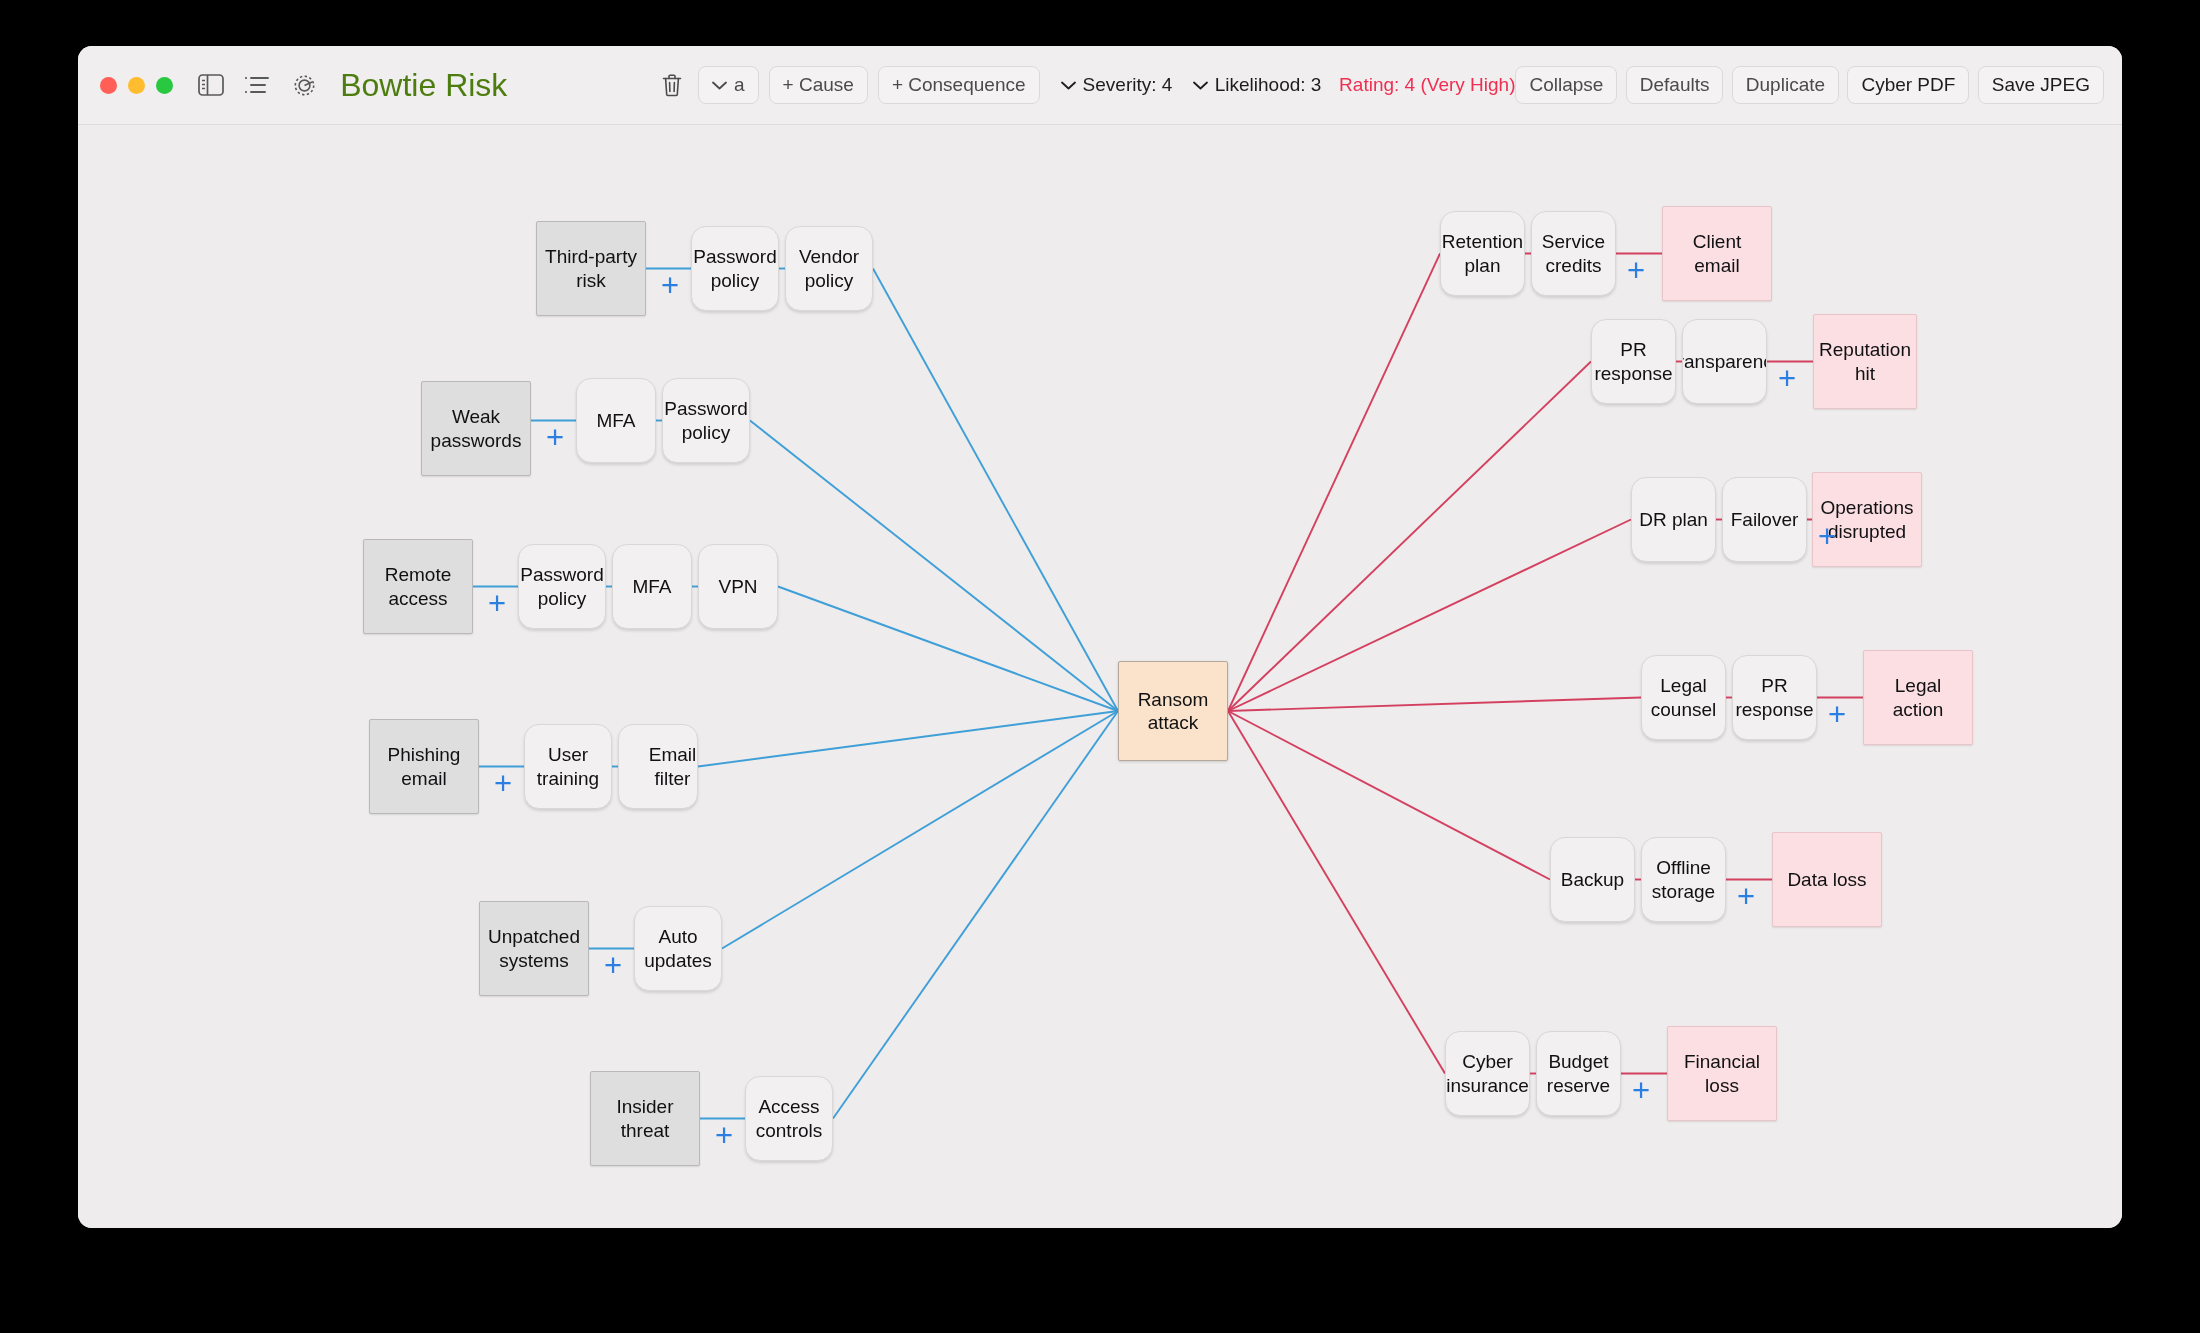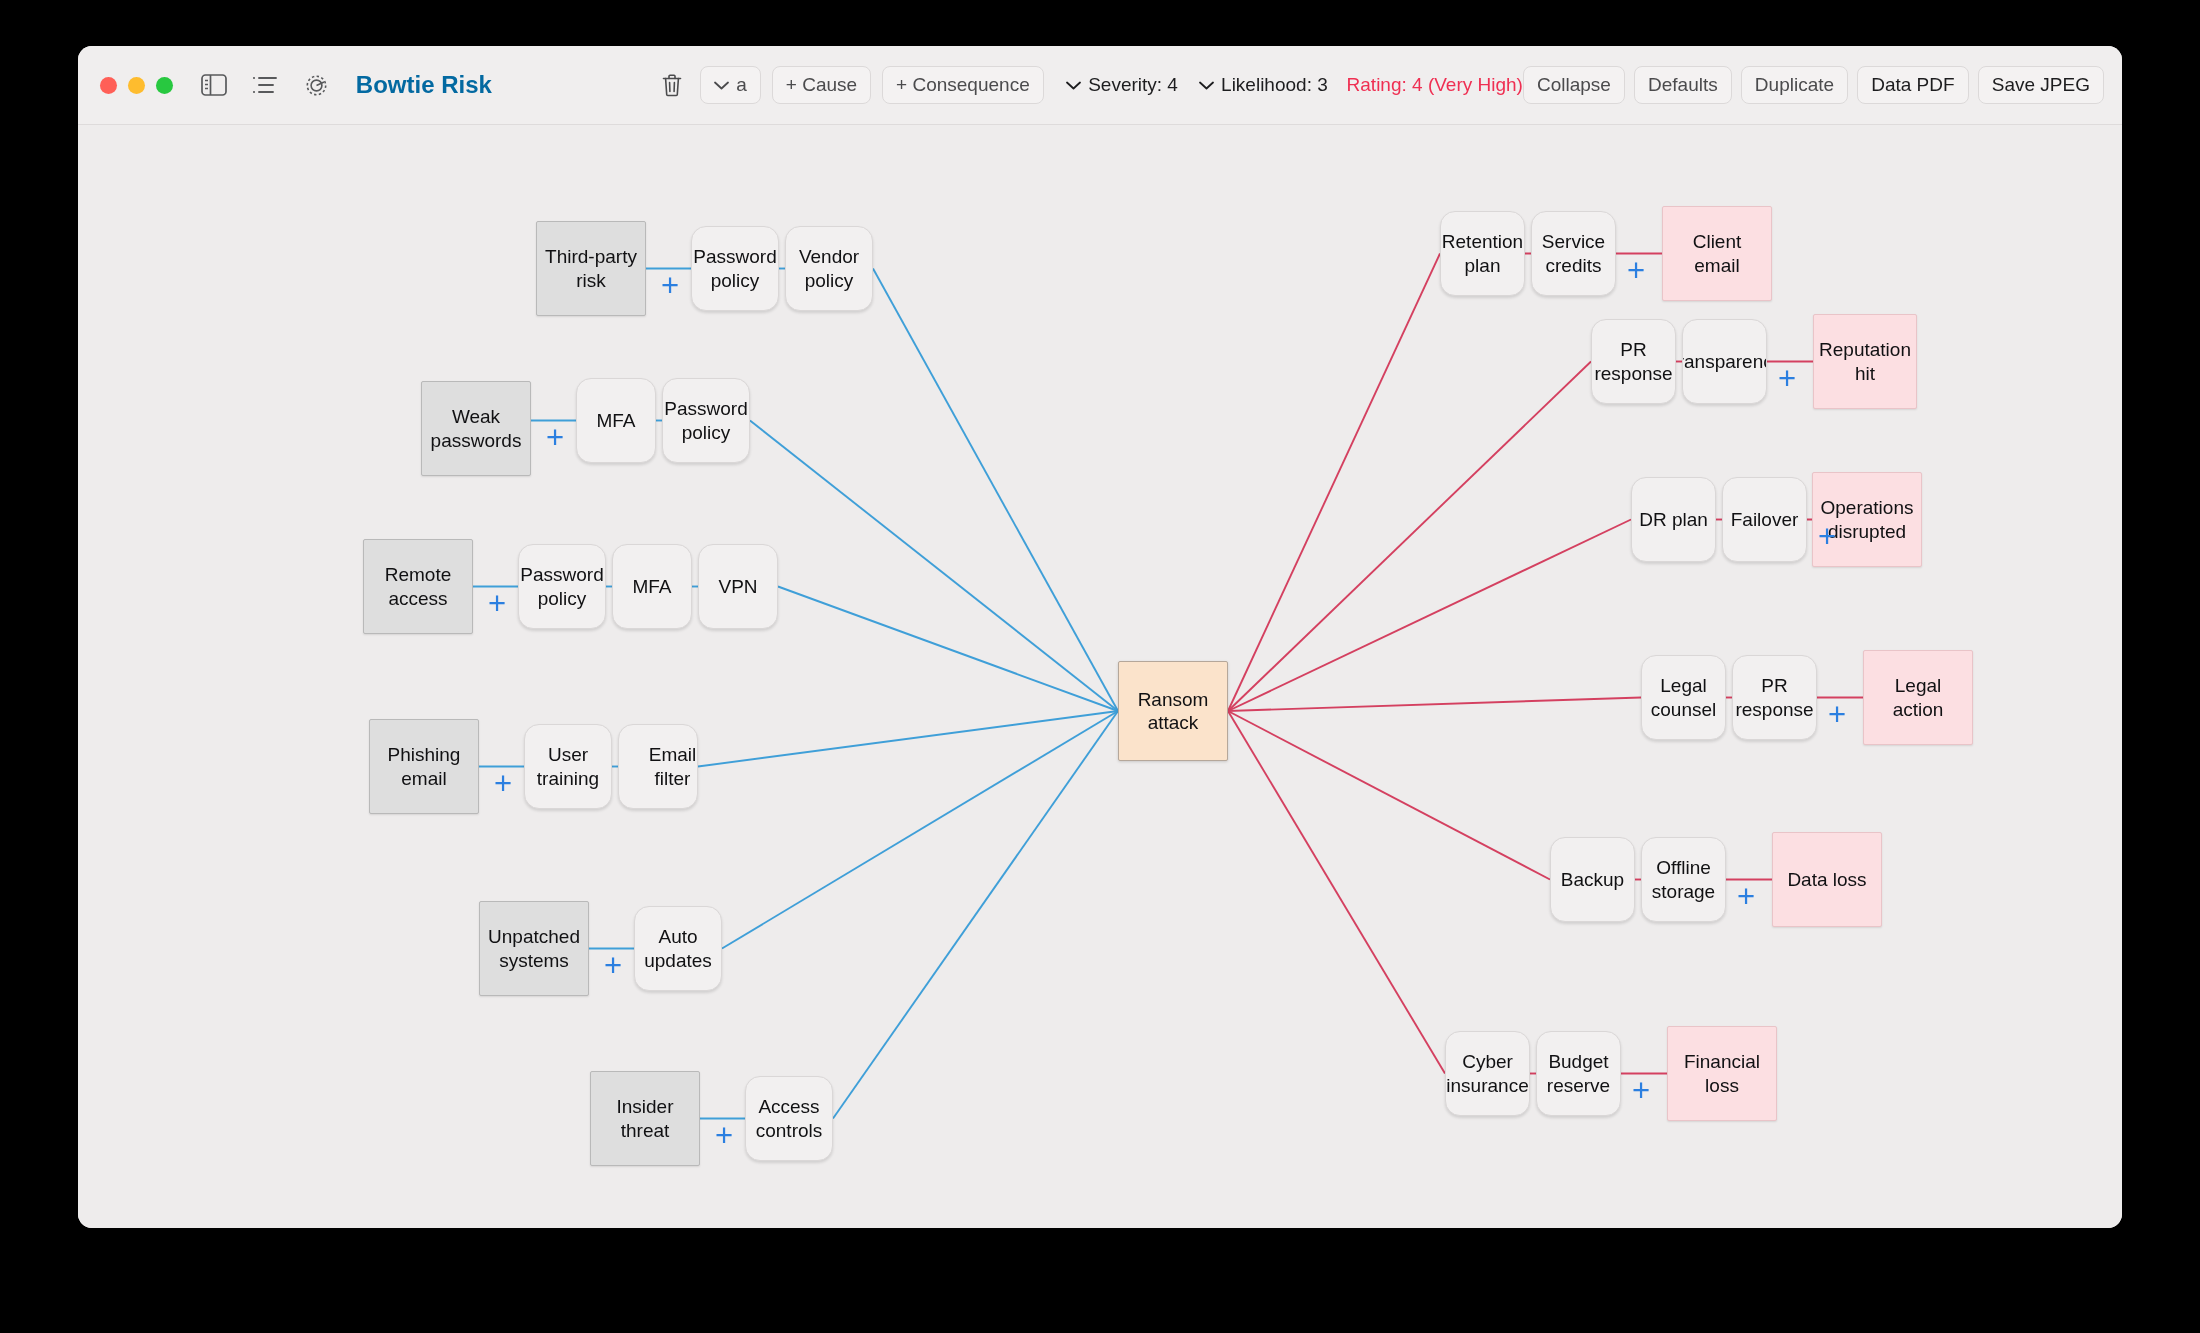--- a/index.html
+++ b/index.html
@@ -39,23 +39,23 @@
   .dot.green  { background: #28c840; }
 
   .tb-icon {
     width: 34px; height: 34px;
     display: flex; align-items: center; justify-content: center;
     color: #58595b;
   }
   .tb-icon svg { display: block; }
 
   #doc-title {
-    font-size: 24px;
-    font-weight: bold;
-    color: #0369a1;
+    font-size: 32px;
+    font-weight: normal;
+    color: #4d7c0f;
     white-space: nowrap;
   }
 
   .tb-btn {
     border: 1px solid #dcd9d9;
     background: #f4f2f2;
     border-radius: 8px;
     height: 38px;
     padding: 0 13px;
     display: flex; align-items: center; gap: 7px;
@@ -260,21 +260,21 @@
     <div id="rating">Rating: 4 (Very High)</div>
 
     <div class="spacer"></div>
 
     <div class="tb-btn">Collapse</div>
     <div style="width:10px"></div>
     <div class="tb-btn">Defaults</div>
     <div style="width:10px"></div>
     <div class="tb-btn">Duplicate</div>
     <div style="width:10px"></div>
-    <div class="tb-btn dark">Data PDF</div>
+    <div class="tb-btn dark">Cyber PDF</div>
     <div style="width:10px"></div>
     <div class="tb-btn dark">Save JPEG</div>
   </div>
 
   <div id="canvas">
     <svg id="edges">
         <line x1="568" y1="142.5" x2="613" y2="142.5" stroke="#3f9fd8" stroke-width="1.9"></line>
         <line x1="701" y1="142.5" x2="707" y2="142.5" stroke="#3f9fd8" stroke-width="1.9"></line>
         <line x1="795" y1="142.5" x2="1040" y2="585" stroke="#3f9fd8" stroke-width="1.9"></line>
         <line x1="453" y1="294.5" x2="498" y2="294.5" stroke="#3f9fd8" stroke-width="1.9"></line>

